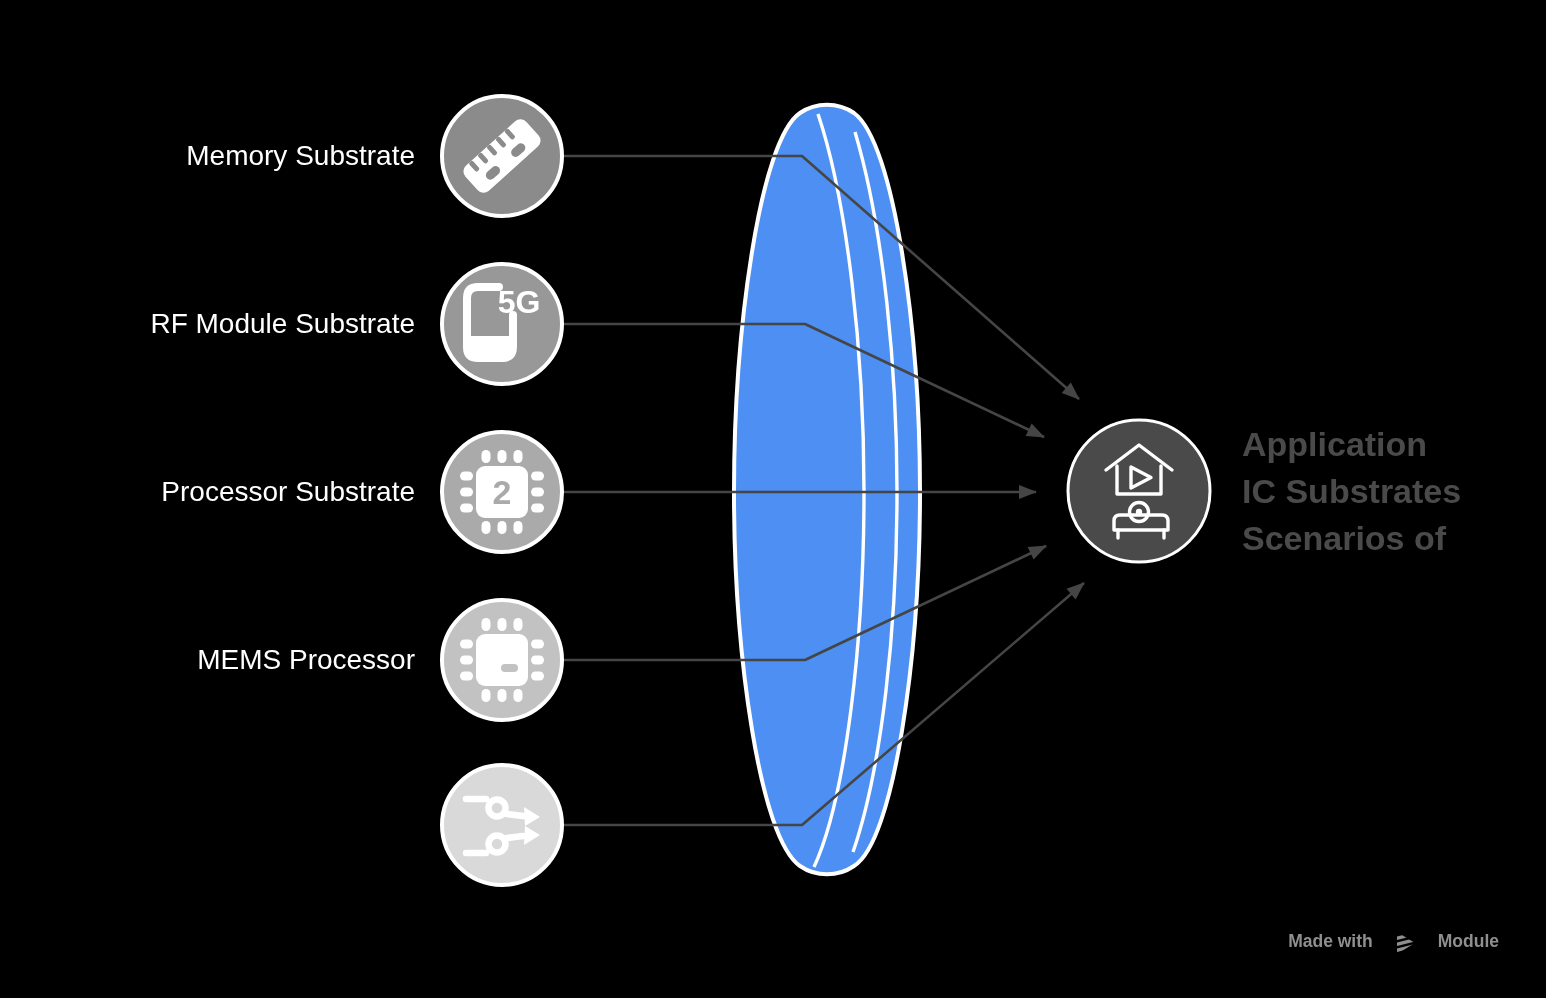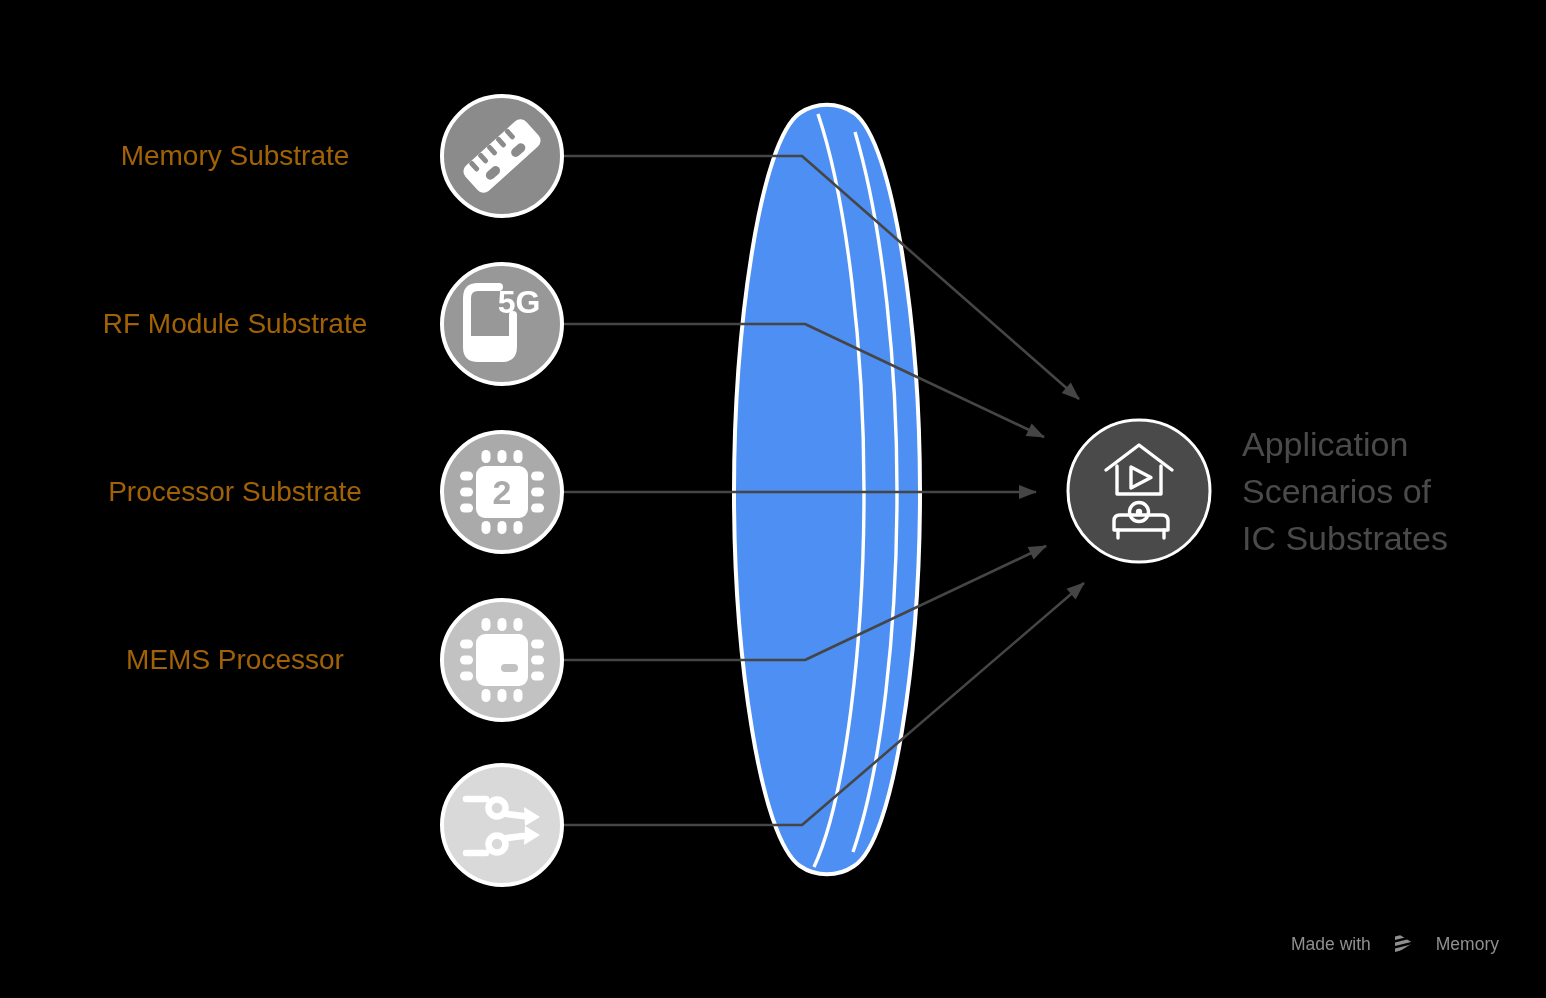--- a/index.html
+++ b/index.html
@@ -8,46 +8,46 @@
     width:1546px;height:998px;
     background:#000;
     overflow:hidden;
     font-family:"Liberation Sans", sans-serif;
   }
   .diagram-svg{position:absolute;left:0;top:0;}
   .node-label{
     position:absolute;
     left:55px;
     width:360px;
-    text-align:center;
-    color:#a16207;
+    text-align:right;
+    color:#ffffff;
     font-size:28px;
     line-height:36px;
     font-weight:500;
     white-space:pre-line;
   }
   .title{
     position:absolute;
     left:1242px;
     top:421px;
     color:#4A4A4A;
     font-size:34px;
     line-height:47px;
-    font-weight:400;
+    font-weight:700;
   }
   .watermark{
     position:absolute;
     right:47px;
     top:931px;
     display:flex;
-    align-items:flex-end;
+    align-items:flex-start;
     gap:22px;
     color:#8F8F8F;
     font-size:17.5px;
-    font-weight:400;
+    font-weight:700;
   }
 </style>
 </head>
 <body>
 
 <div class="canvas">
 
   <svg class="diagram-svg" width="1546" height="998" viewBox="0 0 1546 998">
     <defs>
       <marker id="ah" markerUnits="userSpaceOnUse" markerWidth="20" markerHeight="16" viewBox="0 0 20 16" refX="18" refY="8" orient="auto">
@@ -164,30 +164,30 @@
     </g>
   </svg>
 
   <div class="node-label" style="top:138px">Memory Substrate</div>
   <div class="node-label" style="top:474px">Processor Substrate</div>
   <div class="node-label" style="top:306px">RF Module Substrate</div>
   <div class="node-label" style="top:642px">MEMS Processor</div>
 
   <div class="title">
     <div>Application</div>
+    <div>IC Substrates</div>
     <div>Scenarios of</div>
-    <div>IC Substrates</div>
   </div>
 
   <div class="watermark">
     <span>Made with</span>
     <svg width="21" height="24" viewBox="0 0 21 24">
       <g clip-path="url(#napkin-clip)" stroke="#8F8F8F" stroke-width="3.2">
         <line x1="-1" y1="8" x2="23" y2="2"></line>
         <line x1="-1" y1="14" x2="23" y2="8"></line>
         <line x1="-1" y1="20" x2="23" y2="14"></line>
         <line x1="-1" y1="26" x2="23" y2="20"></line>
       </g>
     </svg>
-    <span>Memory</span>
+    <span>Module</span>
   </div>
 
 </div>
 
 </body></html>

